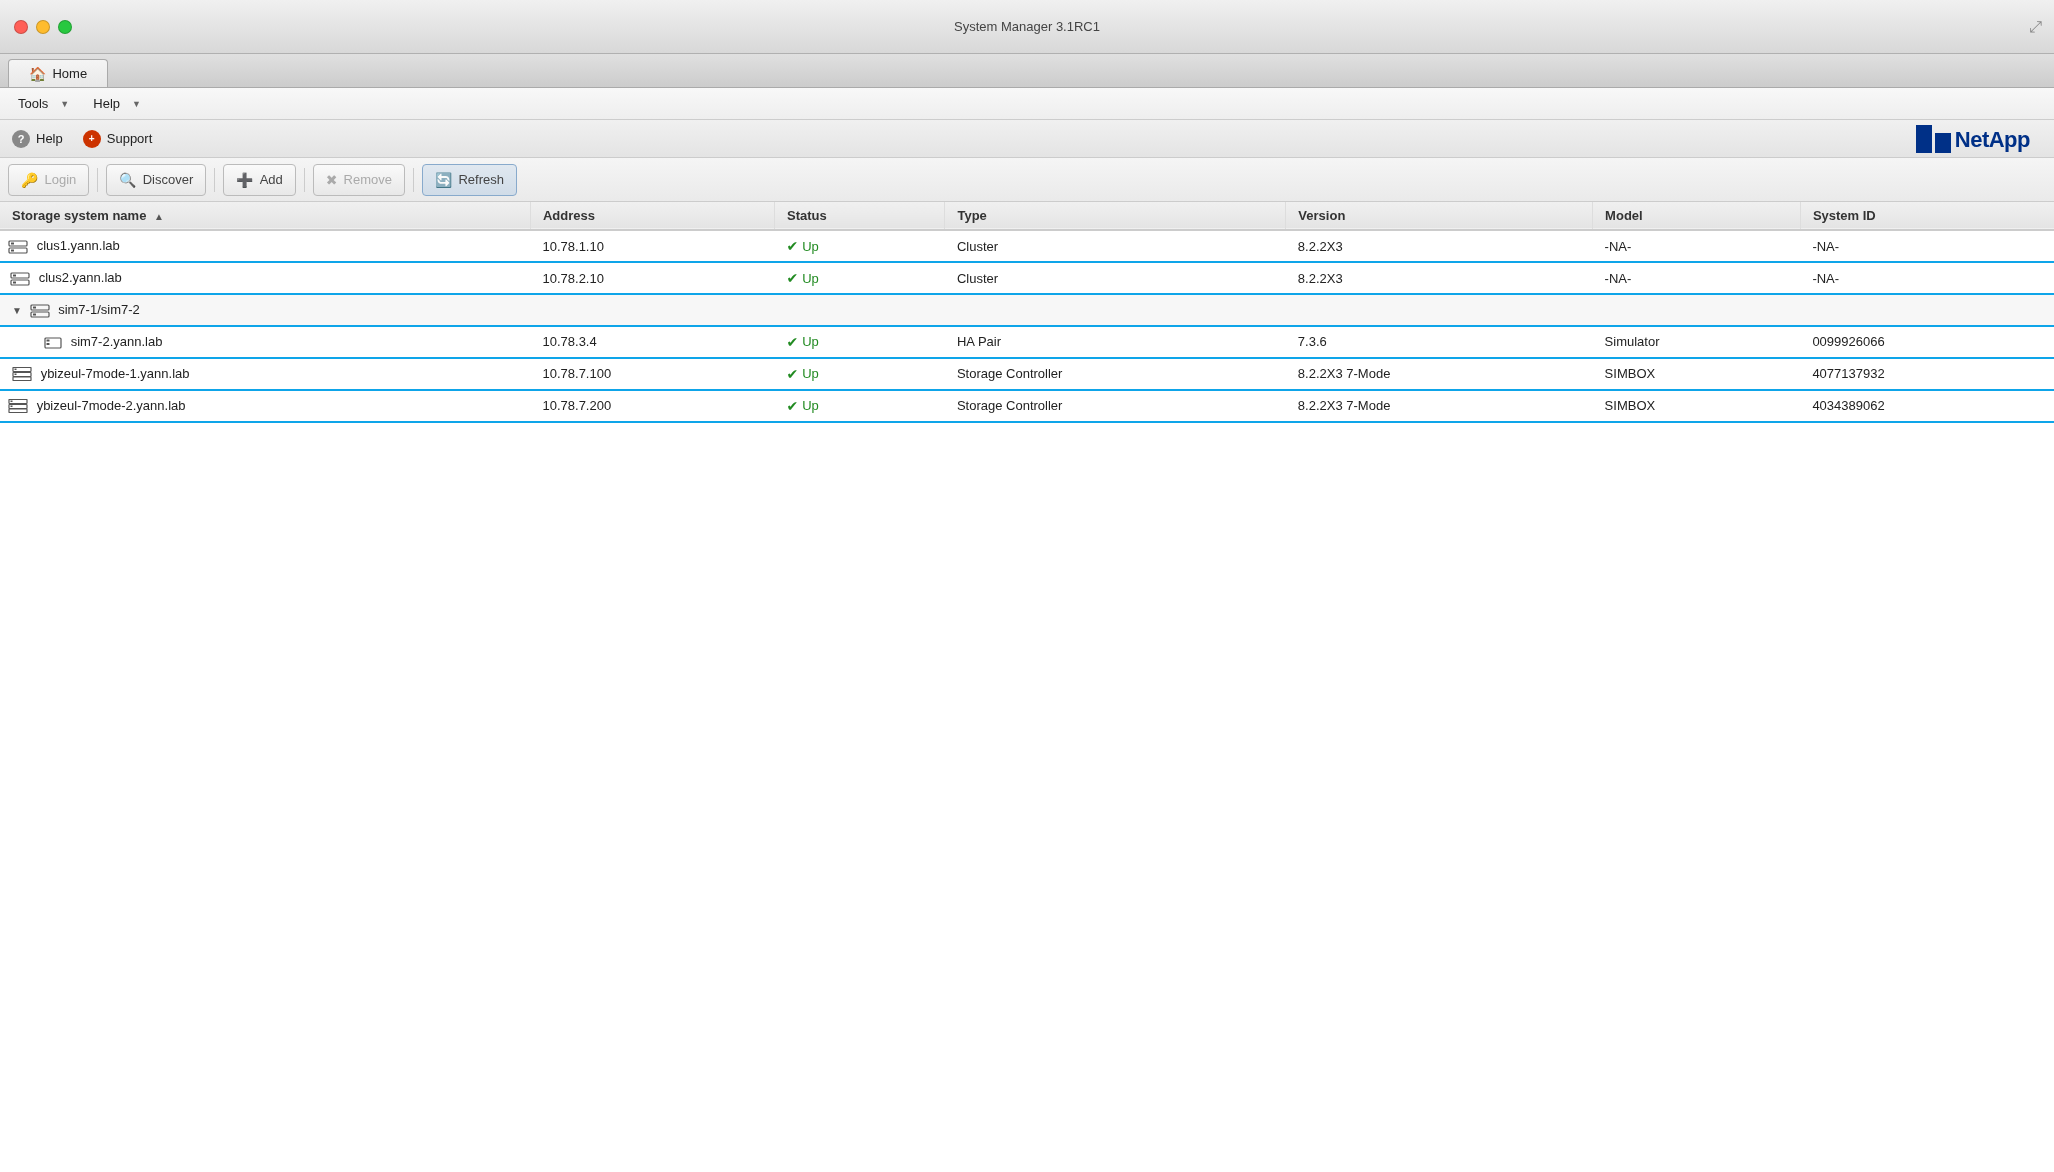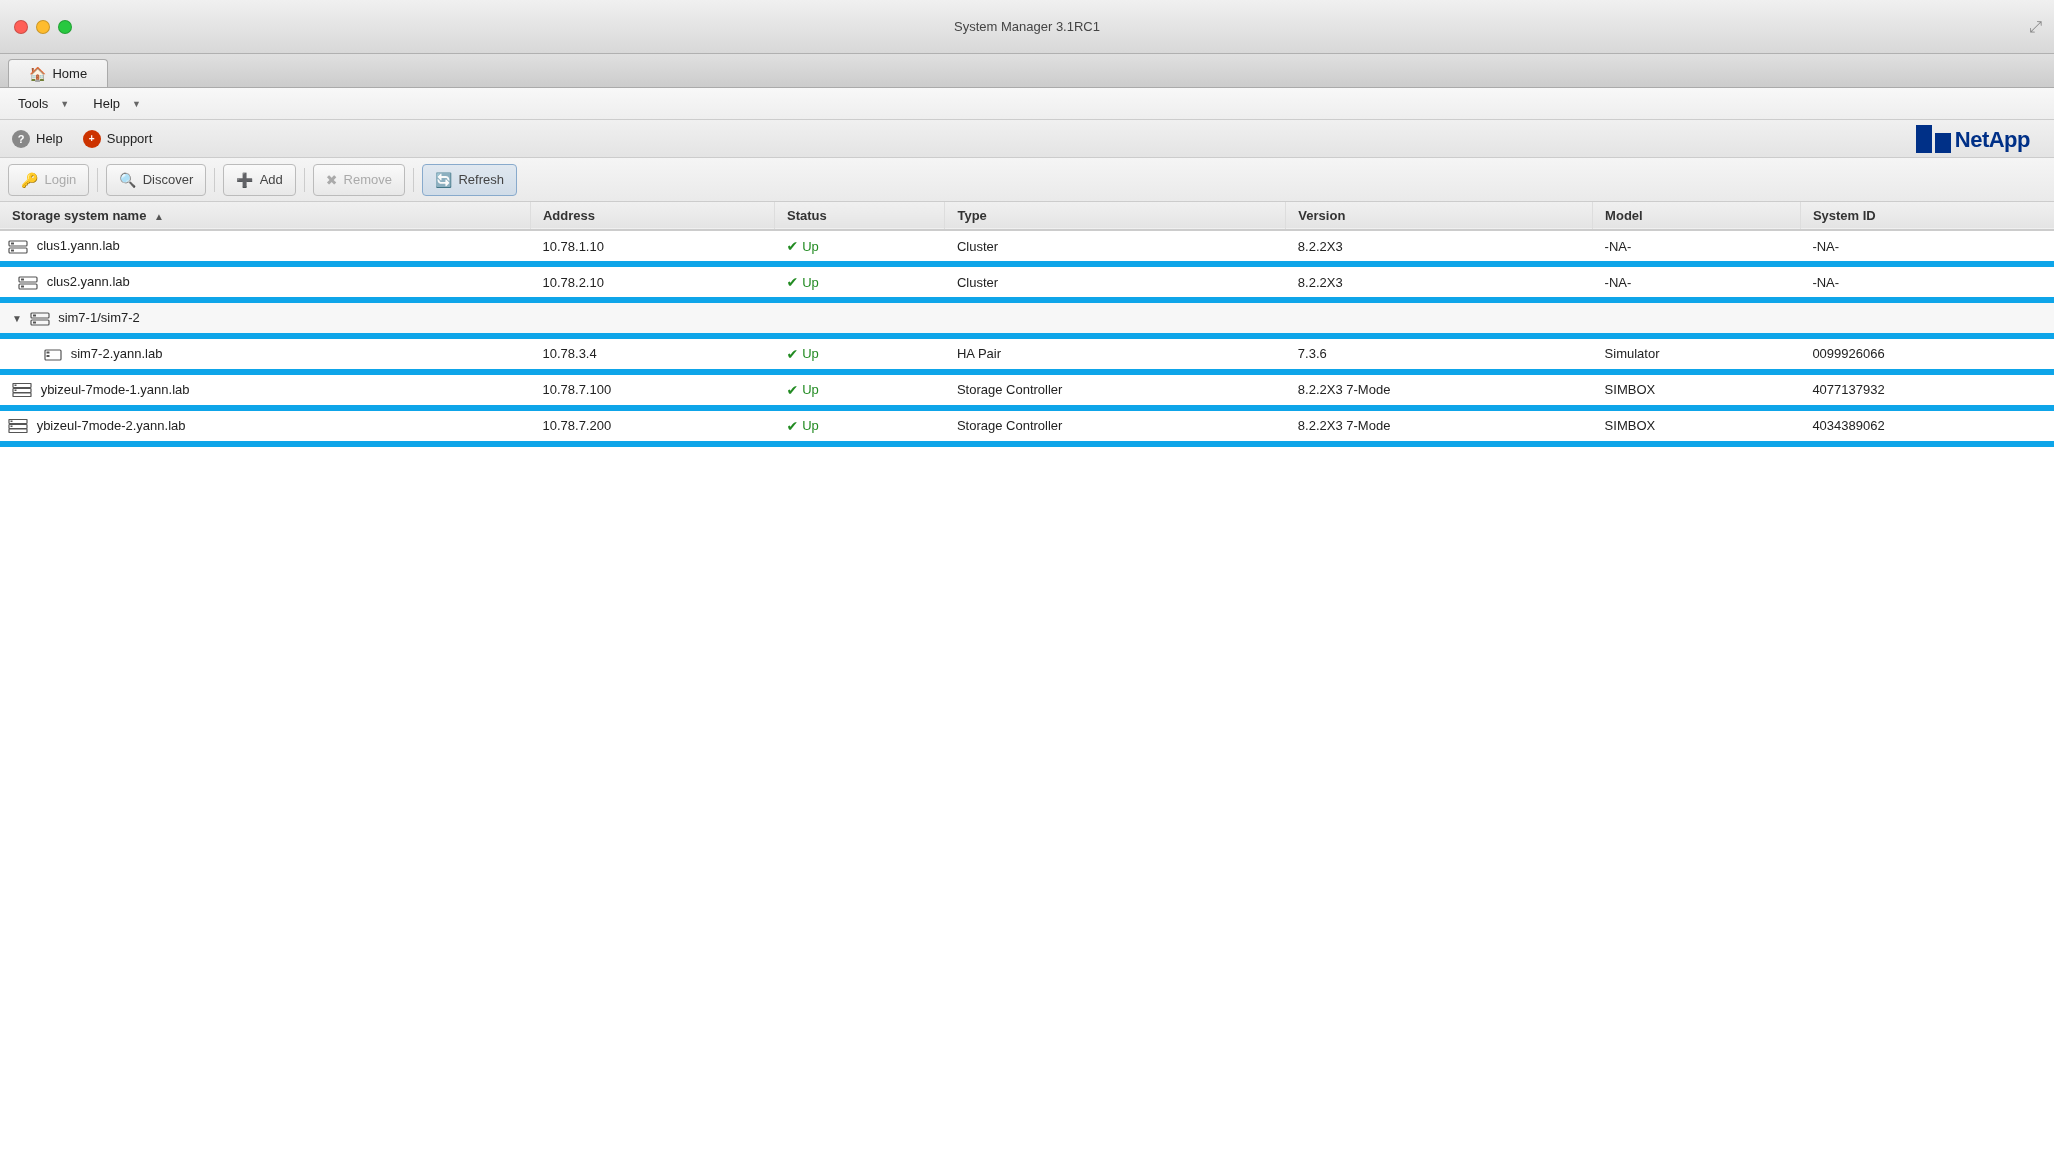--- a/index.html
+++ b/index.html
@@ -224,21 +224,21 @@
       border-right: 1px solid #ddd;
       white-space: nowrap;
       cursor: pointer;
     }
     th:last-child { border-right: none; }
     .sort-arrow { font-size: 10px; color: #555; margin-left: 4px; }
     td {
       padding: 7px 12px;
       font-size: 13px;
       color: #222;
-      border-bottom: 6px solid #0ea5e9;
+      border-bottom: 2px solid #0ea5e9;
       white-space: nowrap;
     }
     .status-up {
       color: #228B22;
       display: flex;
       align-items: center;
       gap: 4px;
     }
     .checkmark {
       color: #228B22;
@@ -382,21 +382,21 @@
         <span class="checkmark">✔</span>
         <span>Up</span>
       </span>
     </td>
             <td>Cluster</td>
             <td>8.2.2X3</td>
             <td>-NA-</td>
             <td>-NA-</td>
           </tr>
           <tr>
-            <td style="padding-left:18px">
+            <td style="padding-left:10px">
       <svg width="20" height="14" viewBox="0 0 20 14" style="margin-right:5px;vertical-align:middle">
       <rect x="1" y="1" width="18" height="5" rx="1" fill="none" stroke="#555" stroke-width="1.2"></rect>
       <rect x="3" y="2.5" width="3" height="2" rx="0.3" fill="#555"></rect>
       <rect x="1" y="8" width="18" height="5" rx="1" fill="none" stroke="#555" stroke-width="1.2"></rect>
       <rect x="3" y="9.5" width="3" height="2" rx="0.3" fill="#555"></rect>
     </svg>
       <span>clus2.yann.lab</span>
     </td>
             <td>10.78.2.10</td>
             <td>

